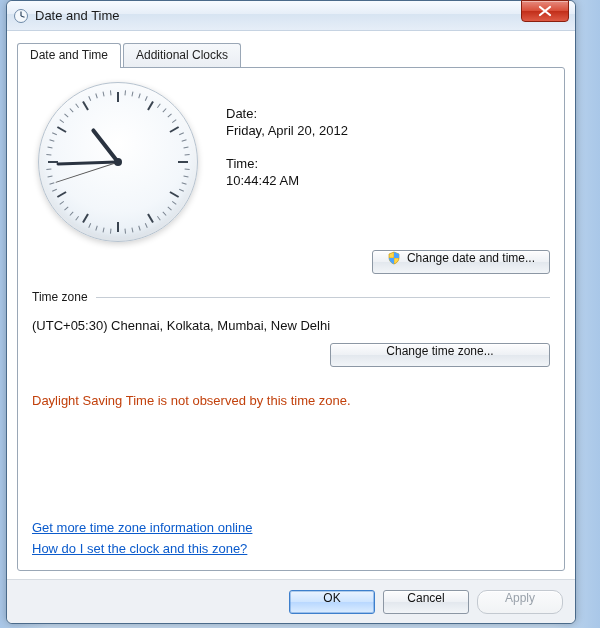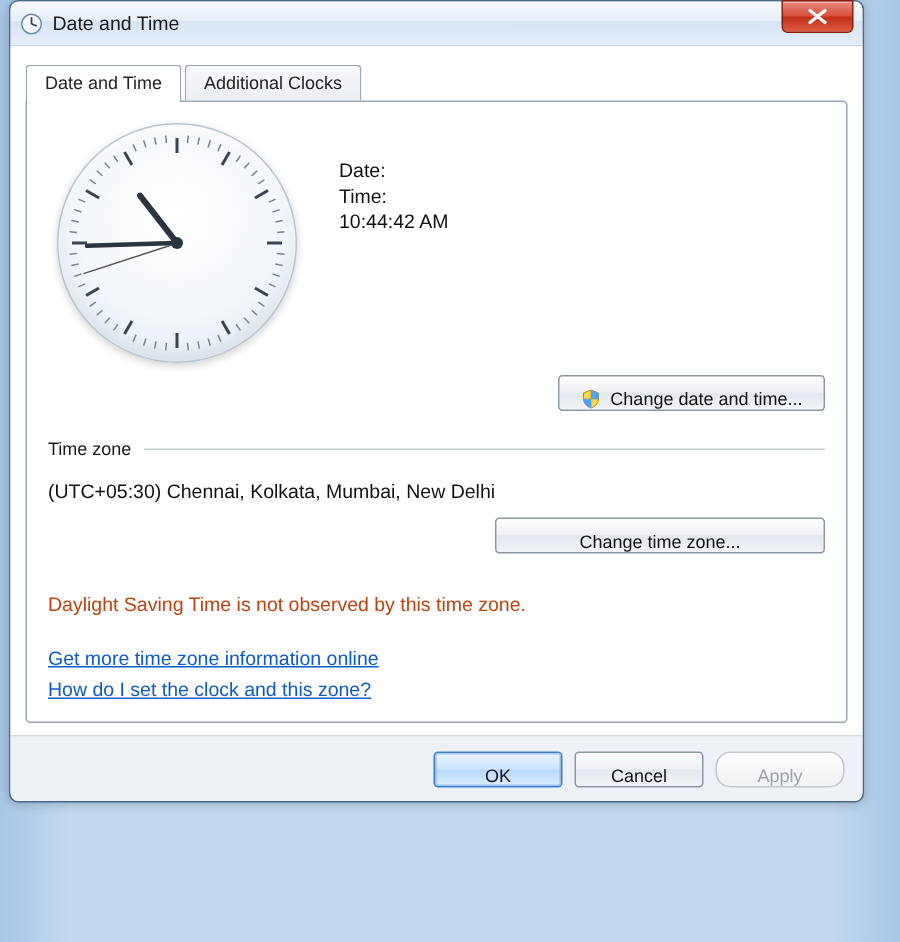--- a/index.html
+++ b/index.html
@@ -10,21 +10,21 @@
     font-family: "Segoe UI", Tahoma, sans-serif;
     font-size: 12px;
     background: linear-gradient(to right, #a9c7e8 0%, #c3d9ef 8%, #c3d9ef 92%, #a9c7e8 100%);
     overflow: hidden;
   }
   .window {
     position: absolute;
     left: 6px;
     top: 0;
     width: 570px;
-    height: 535px;
+    height: 624px;
     background: #fff;
     border: 1px solid #4a6a8a;
     border-radius: 6px;
     box-shadow: 0 0 8px rgba(0,0,0,0.25);
     display: flex;
     flex-direction: column;
   }
   
   .titlebar {
     height: 30px;
@@ -146,21 +146,21 @@
   .pivot {
     position:absolute; left:50%; top:50%; width:8px; height:8px; margin:-4px 0 0 -4px;
     background:#2a3340; border-radius:50%;
   }
 
   .dt-text { padding-top: 24px; font-size: 13px; color:#111; }
   .dt-text .lbl { margin-bottom: 2px; }
   .dt-text .val { margin-bottom: 18px; }
 
   .btn {
-    display:inline-flex; align-items:flex-end; justify-content:center;
+    display:inline-flex; align-items:flex-start; justify-content:center;
     height: 24px;
     padding: 0 14px;
     font-size: 12px;
     color:#111;
     background: linear-gradient(to bottom,#fdfdfe,#eef1f5 48%,#e3e8ee 52%,#f2f5f8);
     border: 1px solid #8c97a4;
     border-radius: 3px;
     box-shadow: inset 0 1px 0 rgba(255,255,255,0.8);
     cursor: default;
     gap:6px;
@@ -303,20 +303,21 @@
             <div class="tick minor" style="transform: translate(-50%, -72px) rotate(324deg);"></div>
             <div class="tick" style="transform: translate(-50%, -70px) rotate(330deg);"></div>
             <div class="tick minor" style="transform: translate(-50%, -72px) rotate(336deg);"></div>
             <div class="tick minor" style="transform: translate(-50%, -72px) rotate(342deg);"></div>
             <div class="tick minor" style="transform: translate(-50%, -72px) rotate(348deg);"></div>
             <div class="tick minor" style="transform: translate(-50%, -72px) rotate(354deg);"></div>
           </div>
 
         <div class="dt-text">
           <div class="lbl">Date:</div>
+          <div class="val">Friday, April 20, 2012</div>
           <div class="lbl">Time:</div>
           <div class="val">10:44:42 AM</div>
         </div>
 
       </div>
 
       <div class="row-right">
         <button class="btn">
           <svg class="shield" viewBox="0 0 14 14">
             <path d="M7 1 L12 3 V7 C12 10 9.5 12.3 7 13 C4.5 12.3 2 10 2 7 V3 Z" fill="#ffd54a" stroke="#b58b00" stroke-width="0.6"></path>

